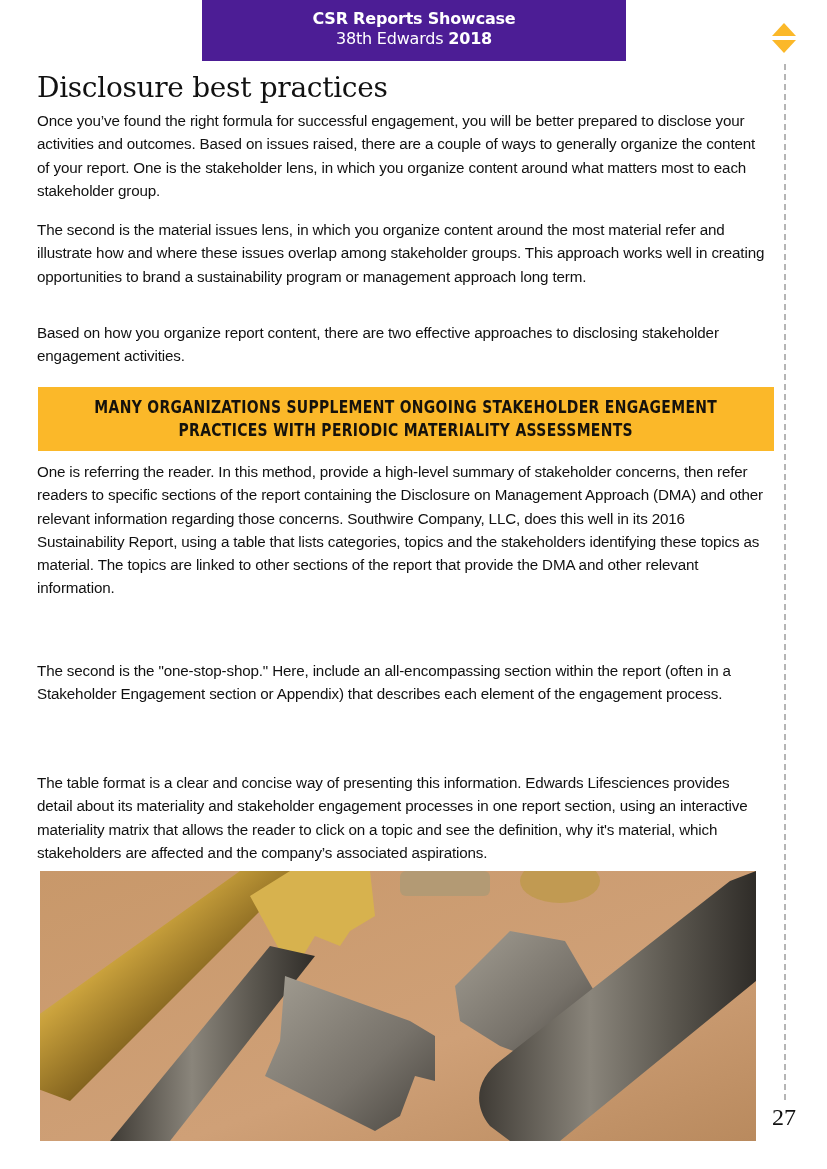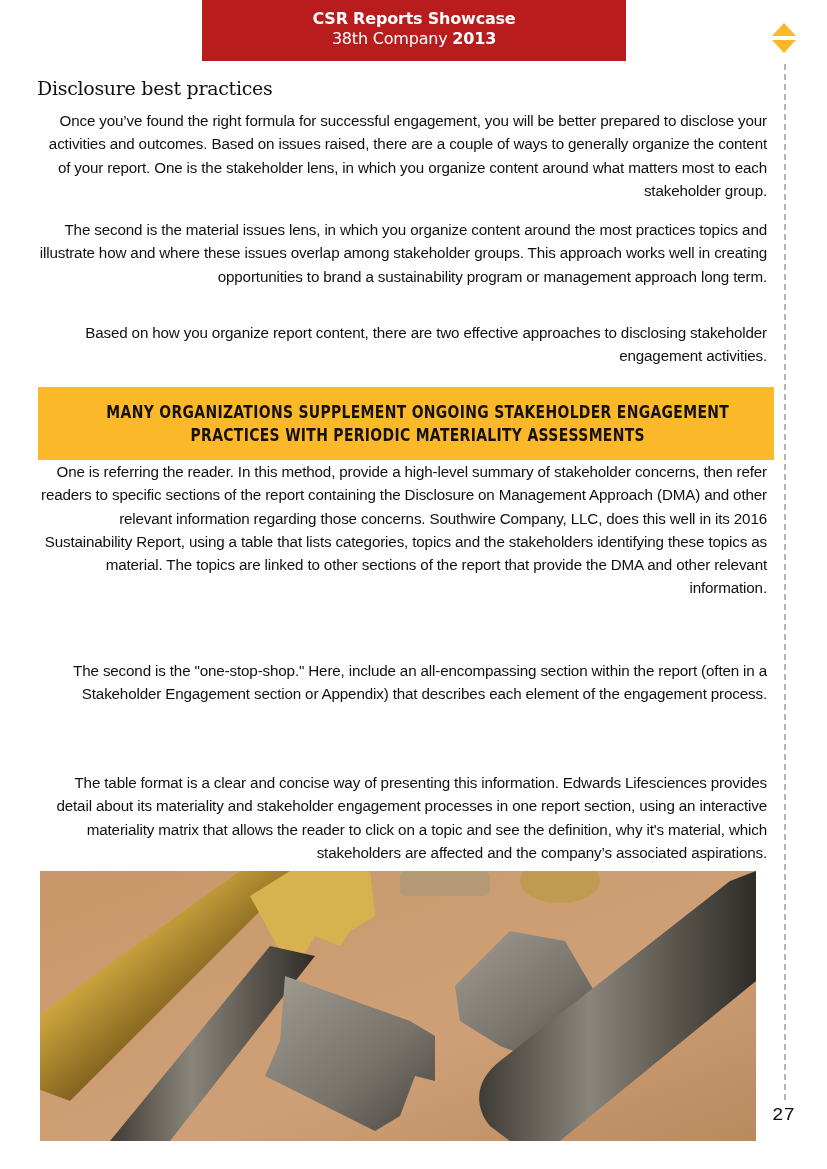--- a/index.html
+++ b/index.html
@@ -1,61 +1,61 @@
 <!DOCTYPE html>
 <html><head>
 <meta charset="utf-8">
 <style>
   html, body { margin:0; padding:0; background:#ffffff; }
   body { width:827px; height:1169px; position:relative; overflow:hidden; font-family:"Liberation Sans", sans-serif; color:#111; }
 
-  .header-banner { position:absolute; left:202px; top:0; width:424px; height:61px; background:#b91c1c; color:#fff; text-align:center; }
+  .header-banner { position:absolute; left:202px; top:0; width:424px; height:61px; background:#4c1d95; color:#fff; text-align:center; }
   .header-title { display:block; font-family:"DejaVu Sans", sans-serif; font-weight:bold; font-size:16px; line-height:19px; padding-top:9px; letter-spacing:-0.2px; }
   .header-sub { display:block; font-family:"DejaVu Sans", sans-serif; font-size:16px; line-height:22px; letter-spacing:-0.2px; }
   .header-sub b { font-weight:bold; }
 
   .nav-icon { position:absolute; left:772px; top:23px; width:24px; height:30px; }
   .dashed-line { position:absolute; left:784px; top:64px; width:0; height:1036px; border-left:2px dashed #b5b5b5; }
 
-  .page-title { position:absolute; left:37px; top:72px; margin:0; font-family:"DejaVu Serif", serif; font-weight:normal; font-size:19px; line-height:32px; color:#111; letter-spacing:-0.3px; }
+  .page-title { position:absolute; left:37px; top:72px; margin:0; font-family:"DejaVu Serif", serif; font-weight:normal; font-size:28px; line-height:32px; color:#111; letter-spacing:-0.3px; }
 
-  .para { position:absolute; left:37px; width:730px; margin:0; font-family:"Liberation Sans", sans-serif; font-size:15.2px; line-height:23.3px; color:#111; letter-spacing:-0.15px;text-align:right; }
+  .para { position:absolute; left:37px; width:730px; margin:0; font-family:"Liberation Sans", sans-serif; font-size:15.2px; line-height:23.3px; color:#111; letter-spacing:-0.15px; }
   #p1 { top:109px; }
   #p2 { top:218px; }
   #p3 { top:321px; }
   #p4 { top:460px; }
   #p5 { top:659px; }
   #p6 { top:743px;margin-top:28px; }
 
-  .callout { position:absolute; left:38px; top:387px; width:736px; height:73px; background:#fbb829; display:flex; align-items:center; text-align:center; }
+  .callout { position:absolute; left:38px; top:387px; width:736px; height:64px; background:#fbb829; display:flex; align-items:center; justify-content:center; text-align:center; }
   .callout-text { font-family:"DejaVu Sans", sans-serif; font-weight:bold; font-size:17px; line-height:23px; color:#15120c; letter-spacing:0.4px; transform:scaleX(0.82); white-space:nowrap; }
 
   .photo { position:absolute; left:40px; top:871px; width:716px; height:270px; overflow:hidden; background:#c99a6a; }
 
-  .page-number { position:absolute; left:772px; top:1104px; font-family:Liberation Mono, monospace; font-size:19px; color:#111;text-align:center; }
+  .page-number { position:absolute; left:772px; top:1104px; font-family:Liberation Serif, serif; font-size:24px; color:#111;text-align:center; }
 </style>
 </head>
 <body>
 
 <div class="header-banner">
   <span class="header-title">CSR Reports Showcase</span>
-  <span class="header-sub"><span>38th Company</span> <b>2013</b></span>
+  <span class="header-sub"><span>38th Edwards</span> <b>2018</b></span>
 </div>
 
 <svg class="nav-icon" viewBox="0 0 24 30">
   <polygon points="12,0 24,13 0,13" fill="#fbb829"></polygon>
   <polygon points="0,17 24,17 12,30" fill="#fbb829"></polygon>
 </svg>
 
 <div class="dashed-line"></div>
 
 <h1 class="page-title">Disclosure best practices</h1>
 
 <p class="para" id="p1">Once you’ve found the right formula for successful engagement, you will be better prepared to disclose your activities and outcomes. Based on issues raised, there are a couple of ways to generally organize the content of your report. One is the stakeholder lens, in which you organize content around what matters most to each stakeholder group.</p>
-<p class="para" id="p2">The second is the material issues lens, in which you organize content around the most practices topics and illustrate how and where these issues overlap among stakeholder groups. This approach works well in creating opportunities to brand a sustainability program or management approach long term.</p>
+<p class="para" id="p2">The second is the material issues lens, in which you organize content around the most material refer and illustrate how and where these issues overlap among stakeholder groups. This approach works well in creating opportunities to brand a sustainability program or management approach long term.</p>
 <p class="para" id="p3">Based on how you organize report content, there are two effective approaches to disclosing stakeholder engagement activities.</p>
 
 <div class="callout">
   <div class="callout-text">
     <span>MANY ORGANIZATIONS SUPPLEMENT ONGOING STAKEHOLDER ENGAGEMENT</span><br>
     <span>PRACTICES WITH PERIODIC MATERIALITY ASSESSMENTS</span>
   </div>
 </div>
 
 <p class="para" id="p4">One is referring the reader. In this method, provide a high-level summary of stakeholder concerns, then refer readers to specific sections of the report containing the Disclosure on Management Approach (DMA) and other relevant information regarding those concerns. Southwire Company, LLC, does this well in its 2016 Sustainability Report, using a table that lists categories, topics and the stakeholders identifying these topics as material. The topics are linked to other sections of the report that provide the DMA and other relevant information.</p>

